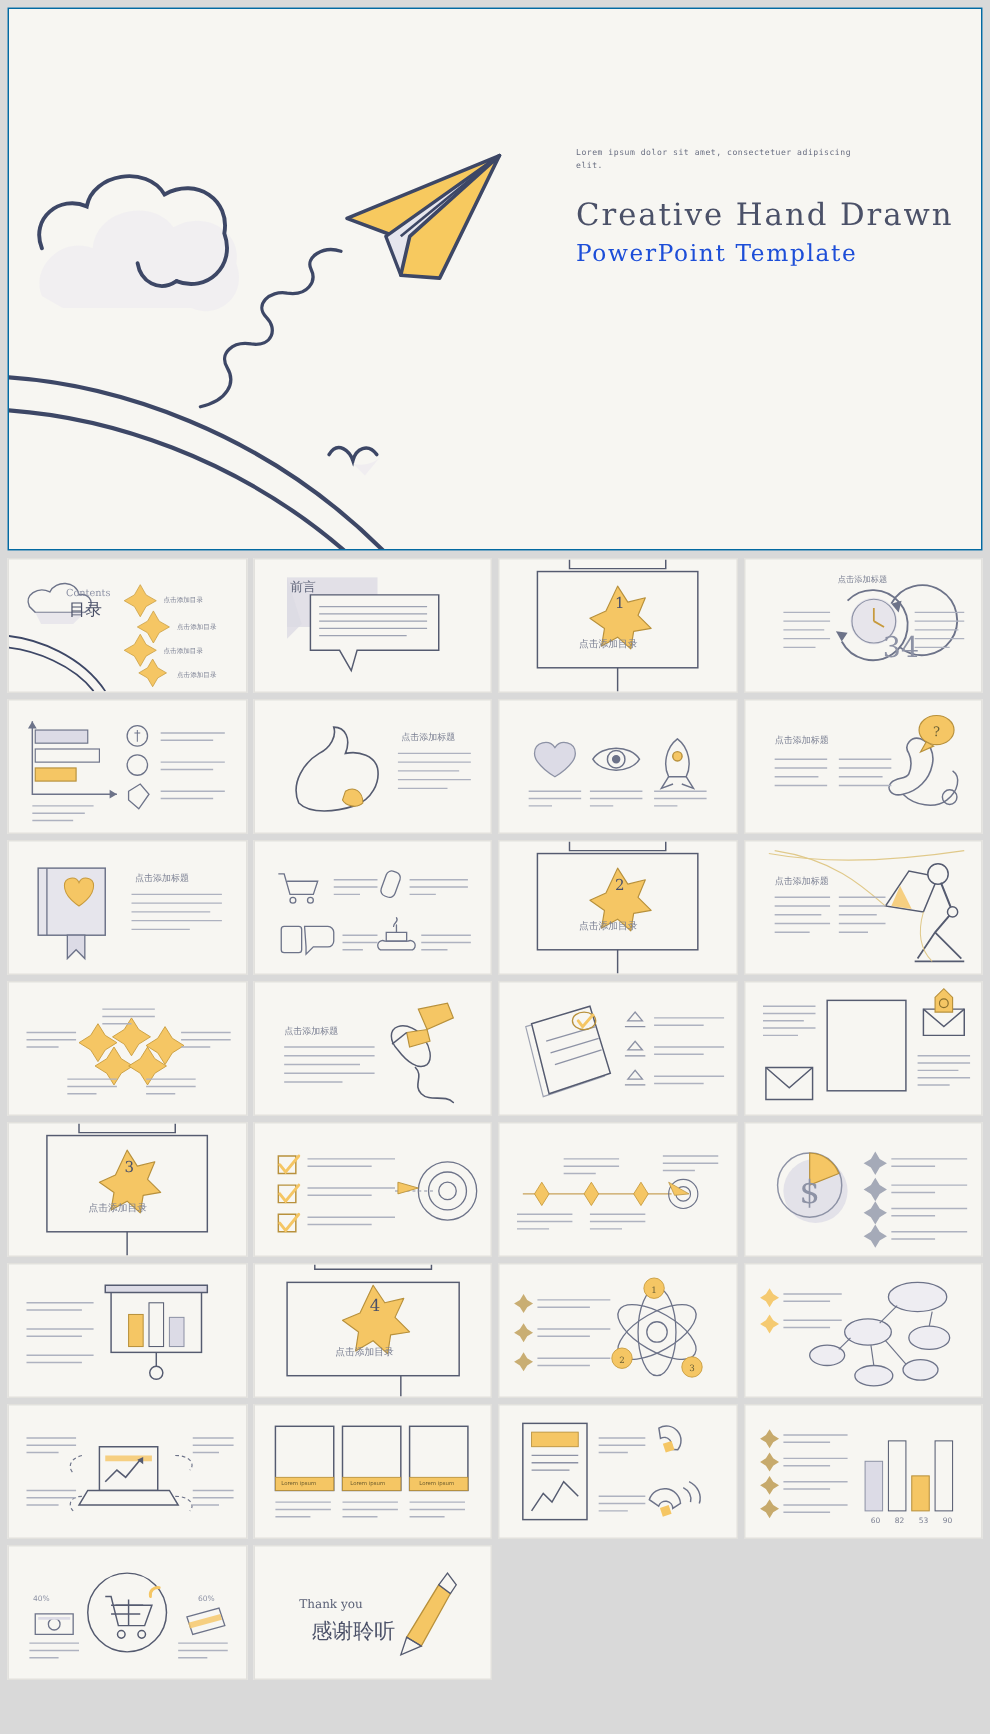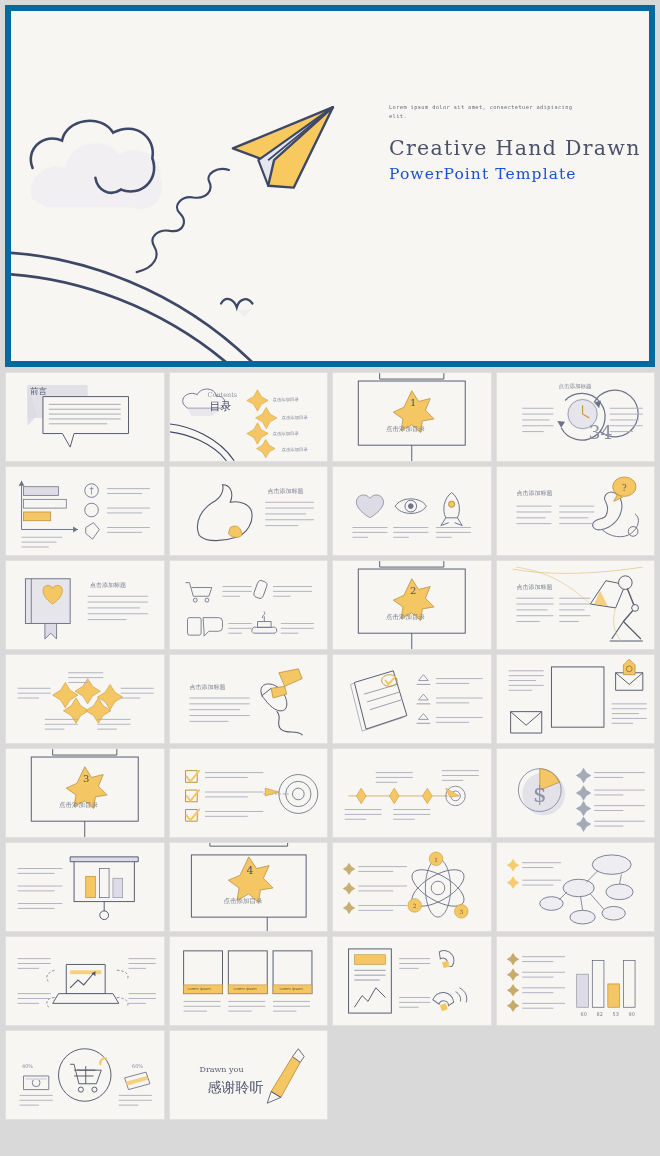--- a/index.html
+++ b/index.html
@@ -9,21 +9,21 @@
     font-family: "Liberation Sans", sans-serif;
     overflow: hidden;
   }
   .page { position: relative; width: 660px; height: 1156px; background: #d9d9d9; }
 
   
   .hero {
     position: absolute; left: 5px; top: 5px;
     width: 650px; height: 362px;
     background: #f7f6f2;
-    border: 6px solid #0369a1;
+    border: 1px solid #0369a1;
     overflow: hidden;
   }
   .hero-art { position: absolute; inset: 0; }
   .hero-text { position: absolute; left: 378px; top: 92px; width: 270px; }
   .hero-sub {
     font-family: "DejaVu Sans Mono", monospace;
     font-size: 5.4px; line-height: 1.75; letter-spacing: .35px;
     color: #6a6f82; width: 185px;
   }
   .hero-title1 {
@@ -105,56 +105,56 @@
     </svg>
 
     <div class="hero-text">
       <div class="hero-sub">Lorem ipsum dolor sit amet, consectetuer adipiscing elit.</div>
       <div class="hero-title1">Creative Hand Drawn</div>
       <div class="hero-title2">PowerPoint Template</div>
     </div>
   </div>
 
   <div class="grid">
+
+    <div class="thumb">
+      <svg viewBox="0 0 162 90">
+        <path d="M14 32 C10 24 20 18 28 22 C32 14 46 14 48 24 C56 22 60 32 52 36 L18 36 Z" fill="none" stroke="#6d7389" stroke-width="1"></path>
+        <path d="M18 36 L52 36 L44 44 L22 44 Z" fill="#e2e1ea" opacity=".7"></path>
+        <path d="M-2 52 C20 54 50 66 66 90" fill="none" stroke="#3d4766" stroke-width="1.2"></path>
+        <path d="M-2 60 C18 62 44 72 58 90" fill="none" stroke="#3d4766" stroke-width="1.2"></path>
+        <g fill="#f5c664" stroke="#c79a3c" stroke-width=".5">
+          <path d="M86 24 l4 -7 4 7 7 4 -7 4 -4 7 -4 -7 -7 -4 z"></path>
+          <path d="M95 42 l4 -7 4 7 7 4 -7 4 -4 7 -4 -7 -7 -4 z"></path>
+          <path d="M86 58 l4 -7 4 7 7 4 -7 4 -4 7 -4 -7 -7 -4 z"></path>
+          <path d="M95 74 l3.5 -6 3.5 6 6 3.5 -6 3.5 -3.5 6 -3.5 -6 -6 -3.5 z"></path>
+        </g>
+      </svg>
+      <div class="cn" style="left:38px;top:18px;font-size:6.5px;font-family:'DejaVu Serif',serif;color:#8d92a5;">Contents</div>
+      <div class="cn" style="left:40px;top:26px;font-size:11px;color:#4b5168;">目录</div>
+      <div class="cn" style="left:103px;top:24px;font-size:4.4px;">点击添加目录</div>
+      <div class="cn" style="left:112px;top:42px;font-size:4.4px;">点击添加目录</div>
+      <div class="cn" style="left:103px;top:58px;font-size:4.4px;">点击添加目录</div>
+      <div class="cn" style="left:112px;top:74px;font-size:4.4px;">点击添加目录</div>
+    </div>
 
     <div class="thumb">
       <svg viewBox="0 0 162 90">
         <rect x="22" y="12" width="62" height="34" fill="#dcdbe4" opacity=".8"></rect>
         <path d="M22 12 L22 54 L32 44 Z" fill="#dcdbe4" opacity=".8"></path>
         <path d="M38 24 L126 24 L126 62 L70 62 L66 76 L58 62 L38 62 Z" fill="#f7f6f2" stroke="#555b70" stroke-width="1"></path>
         <g stroke="#9da2b2" stroke-width=".9">
           <path d="M44 32 H118"></path>
             <path d="M44 37 H118"></path>
             <path d="M44 42 H118"></path>
           <path d="M44 47 H118"></path>
             <path d="M44 52 H104"></path>
         </g>
       </svg>
       <div class="cn" style="left:24px;top:13px;font-size:8.5px;color:#5a6076;">前言</div>
-    </div>
-
-    <div class="thumb">
-      <svg viewBox="0 0 162 90">
-        <path d="M14 32 C10 24 20 18 28 22 C32 14 46 14 48 24 C56 22 60 32 52 36 L18 36 Z" fill="none" stroke="#6d7389" stroke-width="1"></path>
-        <path d="M18 36 L52 36 L44 44 L22 44 Z" fill="#e2e1ea" opacity=".7"></path>
-        <path d="M-2 52 C20 54 50 66 66 90" fill="none" stroke="#3d4766" stroke-width="1.2"></path>
-        <path d="M-2 60 C18 62 44 72 58 90" fill="none" stroke="#3d4766" stroke-width="1.2"></path>
-        <g fill="#f5c664" stroke="#c79a3c" stroke-width=".5">
-          <path d="M86 24 l4 -7 4 7 7 4 -7 4 -4 7 -4 -7 -7 -4 z"></path>
-          <path d="M95 42 l4 -7 4 7 7 4 -7 4 -4 7 -4 -7 -7 -4 z"></path>
-          <path d="M86 58 l4 -7 4 7 7 4 -7 4 -4 7 -4 -7 -7 -4 z"></path>
-          <path d="M95 74 l3.5 -6 3.5 6 6 3.5 -6 3.5 -3.5 6 -3.5 -6 -6 -3.5 z"></path>
-        </g>
-      </svg>
-      <div class="cn" style="left:38px;top:18px;font-size:6.5px;font-family:'DejaVu Serif',serif;color:#8d92a5;">Contents</div>
-      <div class="cn" style="left:40px;top:26px;font-size:11px;color:#4b5168;">目录</div>
-      <div class="cn" style="left:103px;top:24px;font-size:4.4px;">点击添加目录</div>
-      <div class="cn" style="left:112px;top:42px;font-size:4.4px;">点击添加目录</div>
-      <div class="cn" style="left:103px;top:58px;font-size:4.4px;">点击添加目录</div>
-      <div class="cn" style="left:112px;top:74px;font-size:4.4px;">点击添加目录</div>
     </div>
 
     <div class="thumb">
       <svg viewBox="0 0 162 90">
         <path d="M54 -6 h54 a6 6 0 0 1 6 6 v6 h-66 v-6 a6 6 0 0 1 6 -6 z" fill="none" stroke="#555b70" stroke-width="1"></path>
         <rect x="26" y="8" width="110" height="66" fill="none" stroke="#555b70" stroke-width="1"></rect>
         <path d="M81 74 v20" stroke="#555b70" stroke-width="1" fill="none"></path>
         <path d="M81 18 l7 11 12 -3 -5 12 9 9 -12 2 -2 12 -9 -8 -11 6 2 -12 -10 -7 11 -5 z" fill="#f5c664" stroke="#b8913c" stroke-width=".8" stroke-linejoin="round"></path>
       </svg>
       <div class="cn" style="left:77px;top:24px;font-size:10px;color:#4b5168;font-family:'DejaVu Serif',serif;">1</div>
@@ -670,20 +670,20 @@
       <div class="cn" style="left:126px;top:32px;font-size:5px;color:#8d92a5;">60%</div>
     </div>
 
     <div class="thumb">
       <svg viewBox="0 0 162 90">
         <path d="M104 62 L126 26 L134 32 L114 68 Z" fill="#f5c664" stroke="#b8913c" stroke-width=".9"></path>
         <path d="M126 26 L132 18 L138 26 L134 32 Z" fill="#f7f6f2" stroke="#555b70" stroke-width=".9"></path>
         <path d="M104 62 L100 74 L114 68 Z" fill="#f7f6f2" stroke="#555b70" stroke-width=".9"></path>
         <path d="M104 62 L114 68" stroke="#555b70" stroke-width=".8"></path>
       </svg>
-      <div class="cn" style="left:30px;top:34px;font-size:8px;font-family:'DejaVu Serif',serif;color:#5a6076;">Drawn you</div>
+      <div class="cn" style="left:30px;top:34px;font-size:8px;font-family:'DejaVu Serif',serif;color:#5a6076;">Thank you</div>
       <div class="cn" style="left:38px;top:48px;font-size:14px;color:#4b5168;">感谢聆听</div>
     </div>
 
   </div>
 
 
 </div>
 
 </body></html>

